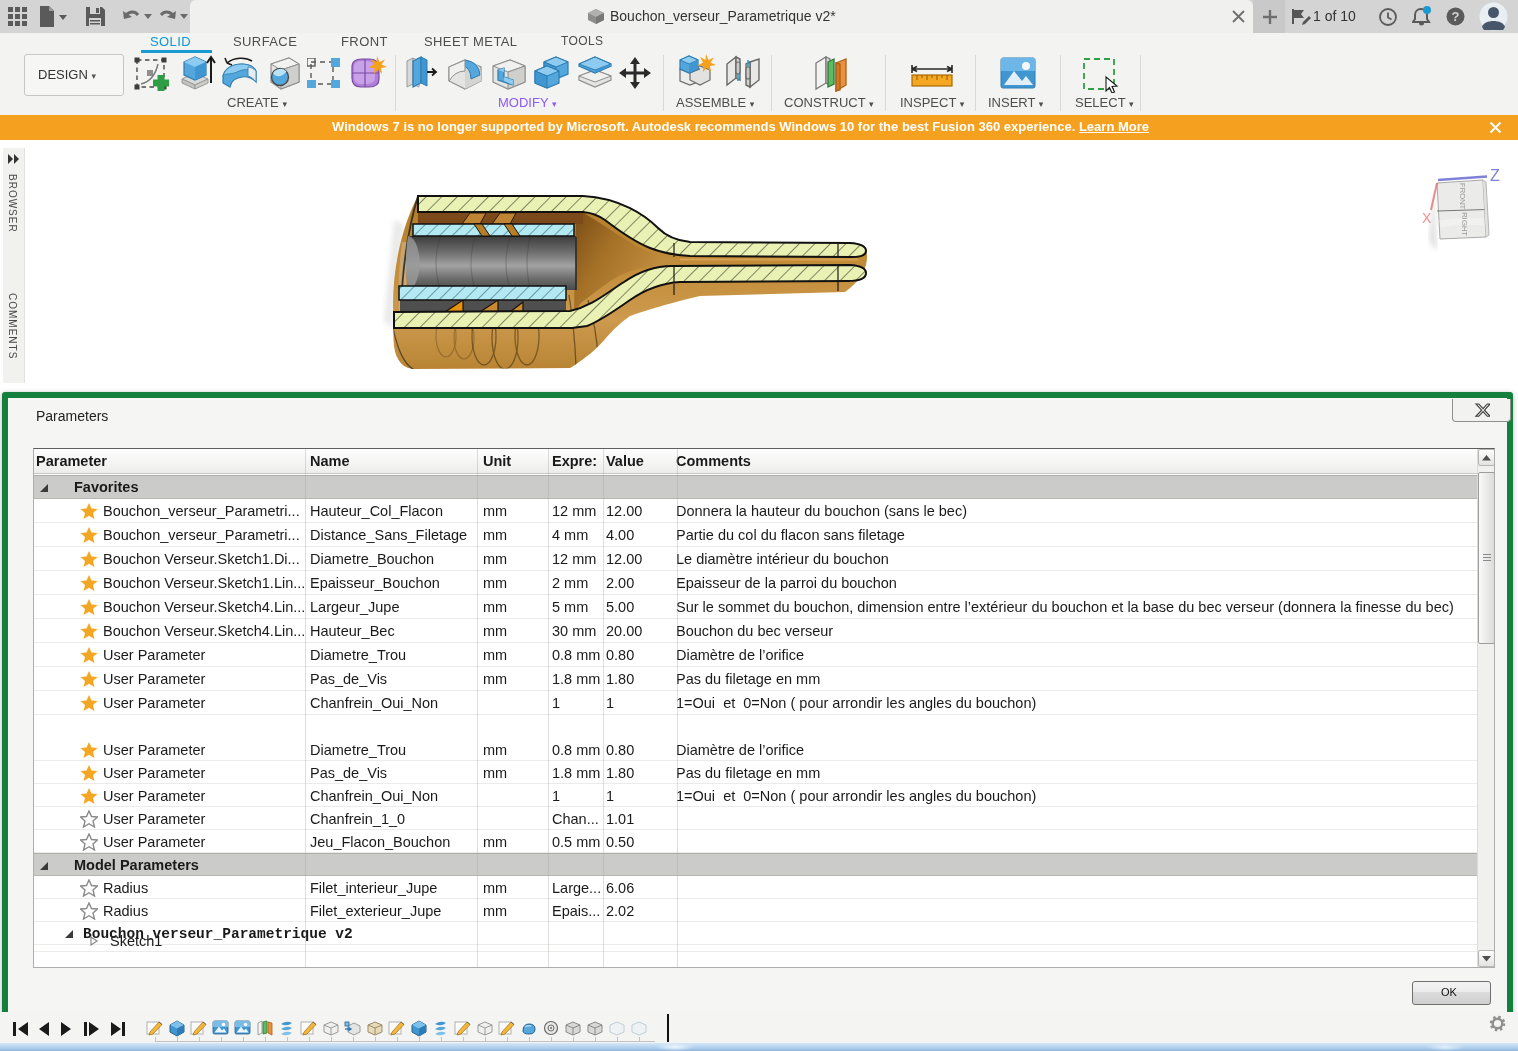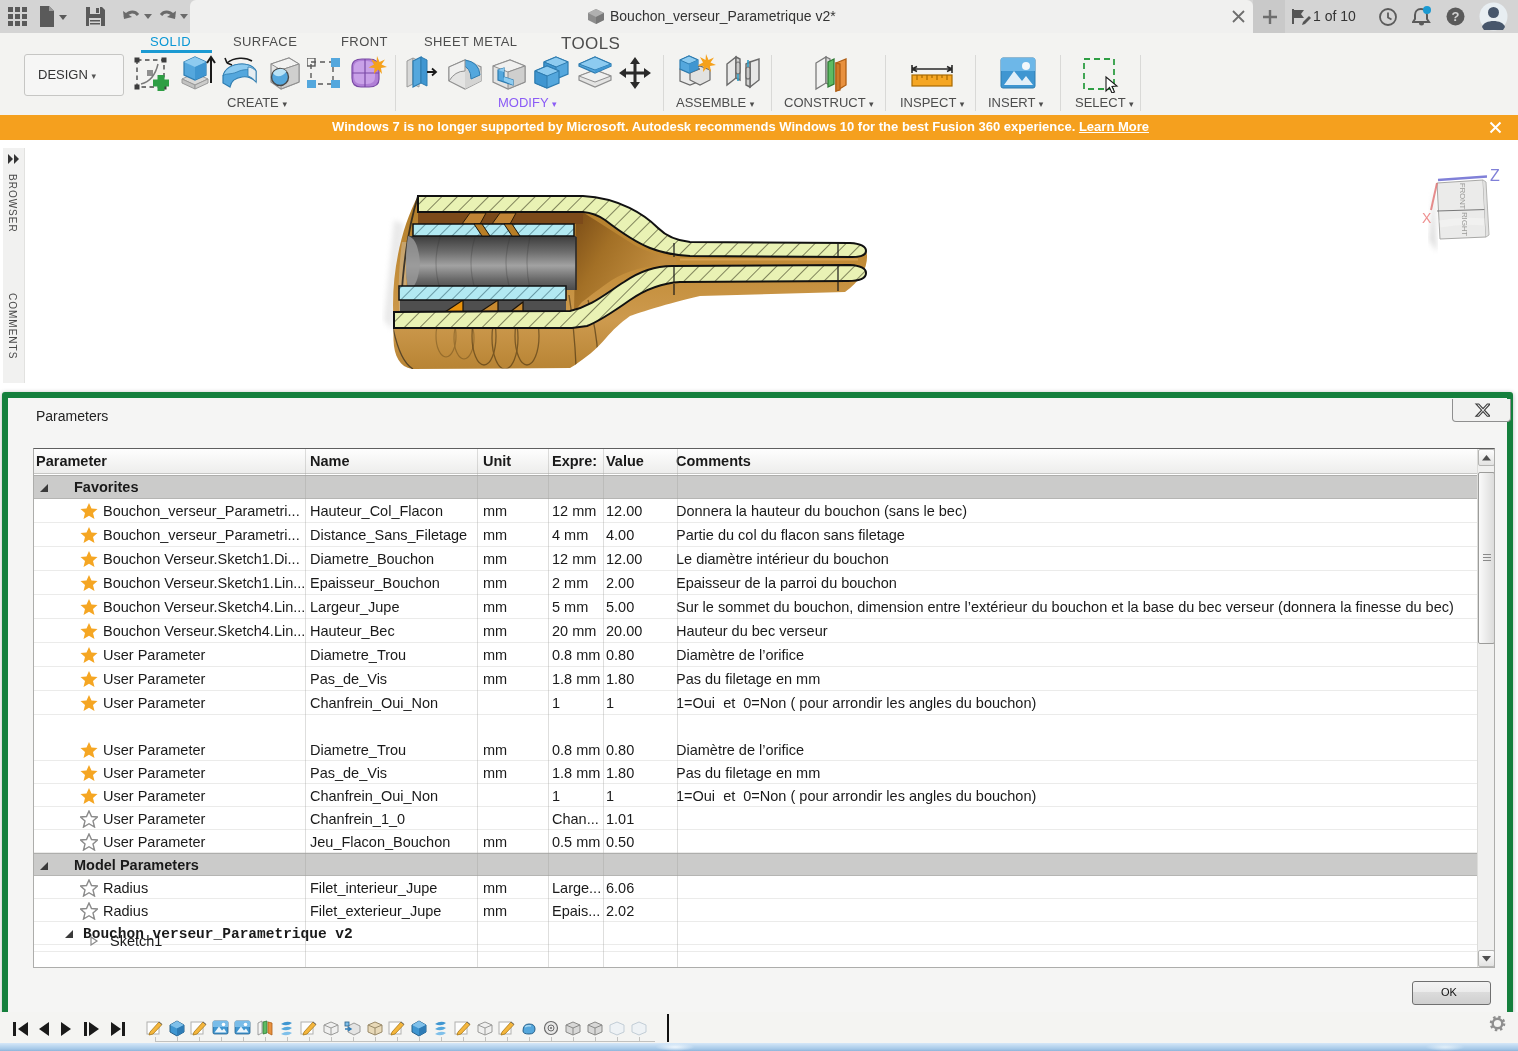--- a/index.html
+++ b/index.html
@@ -111,21 +111,21 @@
     <circle cx="14.5" cy="10.5" r="5.5" fill="#47566b"></circle>
     <path d="M3 25 C5 17 24 17 26 25 L24 28 L5 28 Z" fill="#47566b"></path>
   </svg>
 </div>
 
 <div class="abs" id="ribbon" style="left:0;top:33px;width:1518px;height:82px;background:#f3f3f1;">
   <div class="t" style="left:150px;top:1px;font-size:13px;color:#0a97d5;letter-spacing:0.4px;">SOLID</div>
   <div class="t" style="left:233px;top:1px;font-size:13px;color:#4d4d4d;letter-spacing:0.4px;">SURFACE</div>
   <div class="t" style="left:341px;top:1px;font-size:13px;color:#4d4d4d;letter-spacing:0.4px;">FRONT</div>
   <div class="t" style="left:424px;top:1px;font-size:13px;color:#4d4d4d;letter-spacing:0.4px;">SHEET METAL</div>
-  <div class="t" style="left:561px;top:1px;font-size:17px;color:#4d4d4d;letter-spacing:0.4px;">TOOLS</div>
+  <div class="t" style="left:561px;top:1px;font-size:12px;color:#4d4d4d;letter-spacing:0.4px;">TOOLS</div>
   <div class="abs" style="left:141px;top:17px;width:71px;height:3px;background:#1b9ad2;"></div>
 
   <div class="abs" style="left:24px;top:21px;width:100px;height:42px;border:1px solid #c6c6c4;border-radius:3px;background:#f6f6f5;">
     <div class="t" style="left:13px;top:12px;font-size:13px;color:#333;">DESIGN <span style="font-size:9px;color:#555;">▾</span></div>
   </div>
 
   <div class="abs" style="left:395px;top:22px;width:1px;height:56px;background:#d9d9d7;"></div>
   <div class="abs" style="left:663px;top:22px;width:1px;height:56px;background:#d9d9d7;"></div>
   <div class="abs" style="left:771px;top:22px;width:1px;height:56px;background:#d9d9d7;"></div>
   <div class="abs" style="left:885px;top:22px;width:1px;height:56px;background:#d9d9d7;"></div>
@@ -569,23 +569,23 @@
         <span class="c5">5.00</span>
         <span class="c6">Sur le sommet du bouchon, dimension entre l’extérieur du bouchon et la base du bec verseur (donnera la finesse du bec)</span>
       </div>
     <div class="row" style="top:170px;">
         <svg class="star">
           <use href="#st" fill="#f5a623"></use>
         </svg>
         <span class="c1">Bouchon Verseur.Sketch4.Lin...</span>
         <span class="c2">Hauteur_Bec</span>
         <span class="c3">mm</span>
-        <span class="c4">20 mm</span>
+        <span class="c4">30 mm</span>
         <span class="c5">20.00</span>
-        <span class="c6">Hauteur du bec verseur</span>
+        <span class="c6">Bouchon du bec verseur</span>
       </div>
     <div class="row" style="top:194px;">
         <svg class="star">
           <use href="#st" fill="#f5a623"></use>
         </svg>
         <span class="c1">User Parameter</span>
         <span class="c2">Diametre_Trou</span>
         <span class="c3">mm</span>
         <span class="c4">0.8 mm</span>
         <span class="c5">0.80</span>

